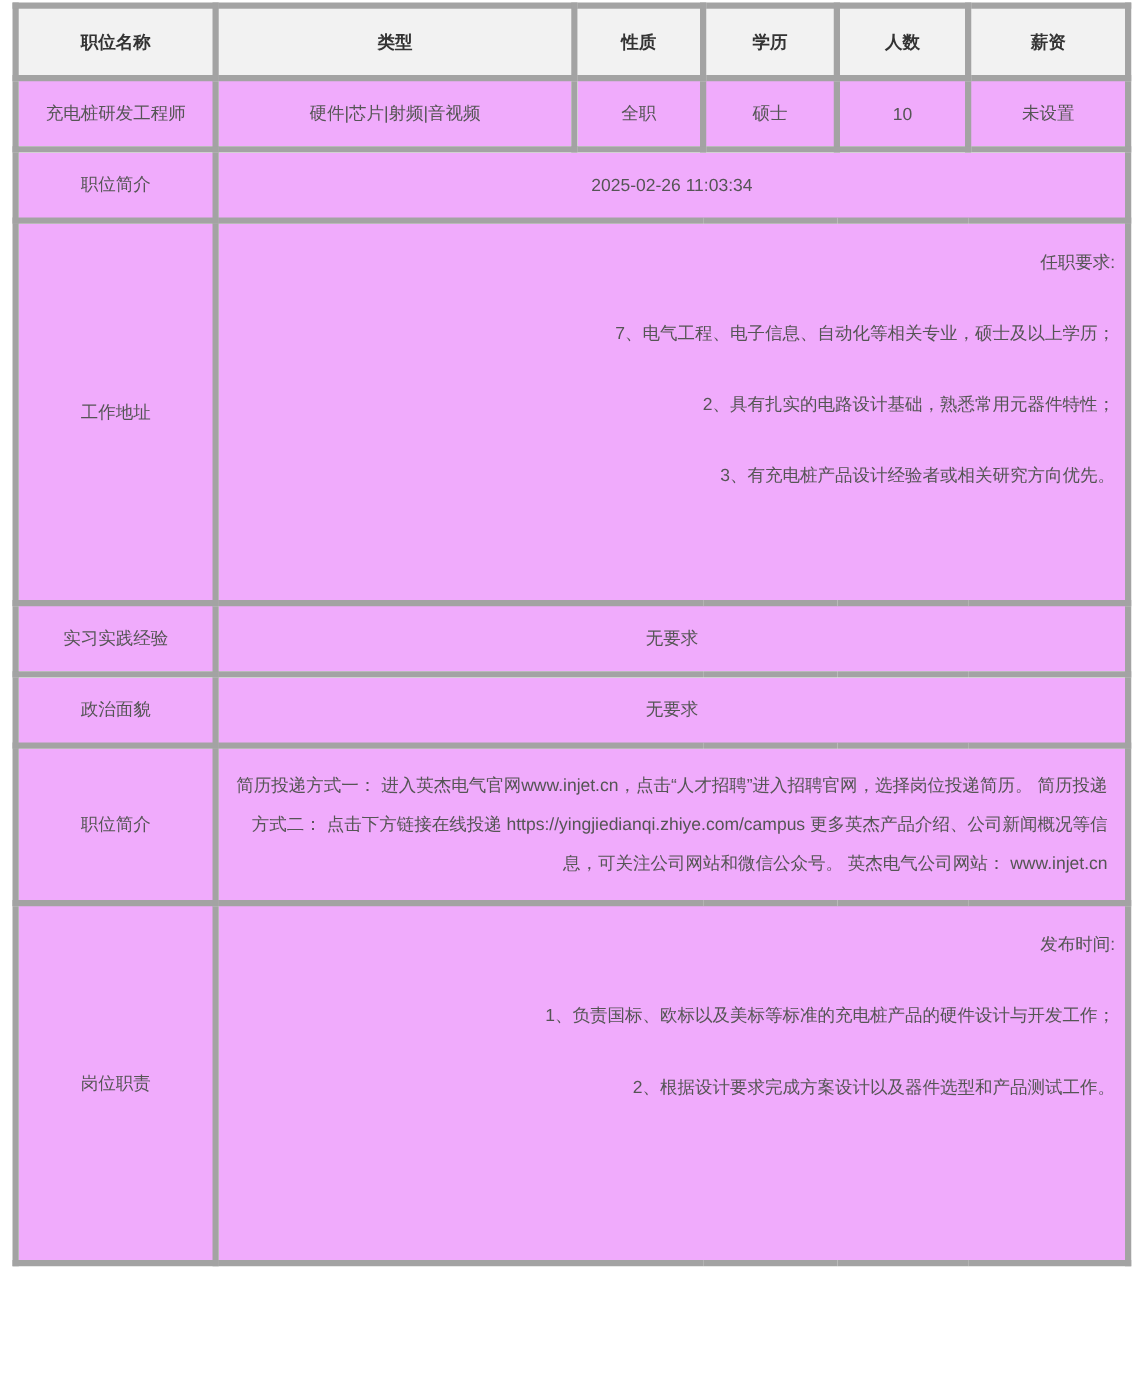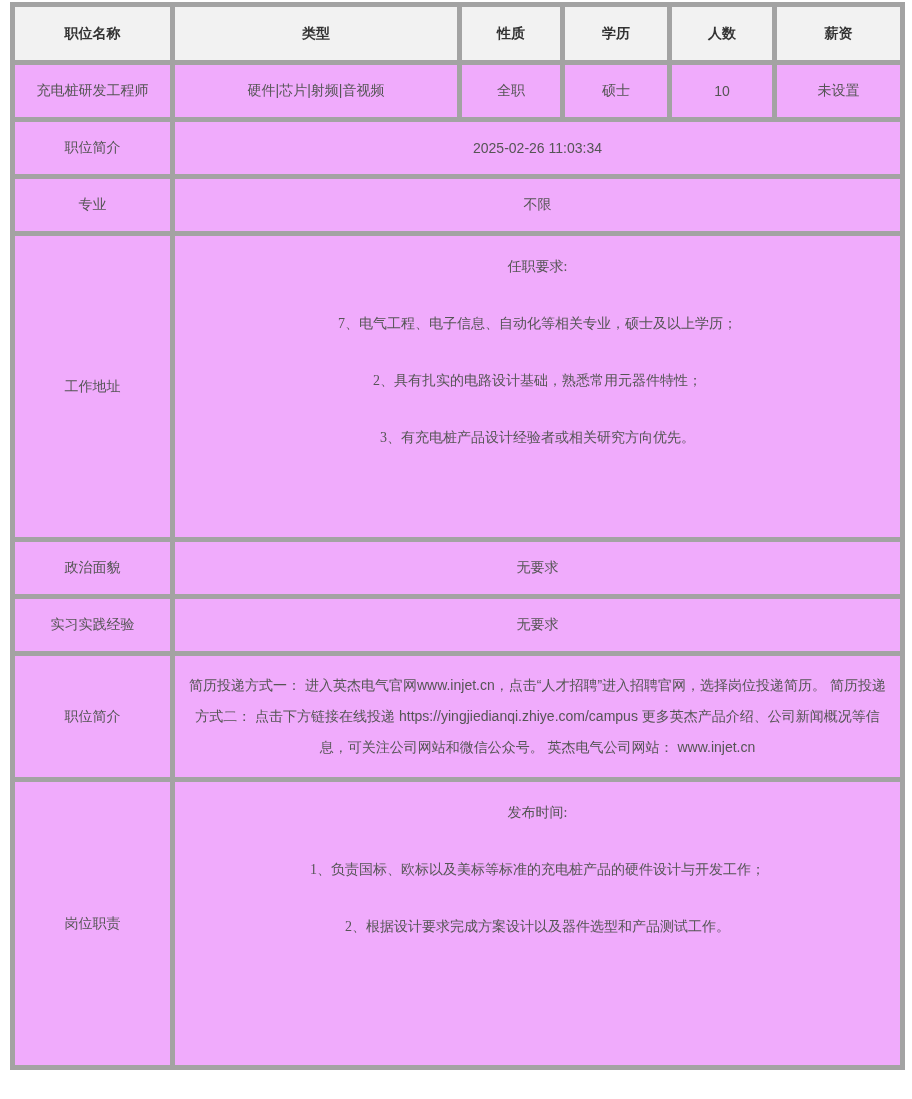--- a/index.html
+++ b/index.html
@@ -30,37 +30,36 @@
     color: #333333;
     font-weight: bold;
     height: 58px;
   }
   .job-table td { height: 57px; background: #f0abfc; }
 
   
   td.para-cell {
     vertical-align: top;
     padding-top: 2px;
-    text-align: center;
-    font-family: Liberation Serif, serif;
+    text-align: right;
   }
   td.para-cell p {
     margin: 0;
     height: 57px;
     line-height: 57px;
     white-space: nowrap;
   }
   tr.row-requirements td { height: 306px; }
   tr.row-duties td { height: 288px; }
 
   
   td.intro-cell {
     height: 126px;
     line-height: 31px;
-    text-align: center;
+    text-align: right;
     padding: 0 14px;
   }
 </style>
 </head>
 <body>
 
 <table class="job-table">
   <colgroup>
     <col style="width:160px">
     <col style="width:287px">
@@ -88,43 +87,39 @@
     <td>10</td>
     <td>未设置</td>
   </tr>
 
   <tr>
     <td>职位简介</td>
     <td colspan="5">2025-02-26 11:03:34</td>
   </tr>
 
 
-  <tr>
-    <td>专业</td>
-    <td colspan="5">不限</td>
-  </tr>
 
 
   <tr class="row-requirements">
     <td>工作地址</td>
     <td colspan="5" class="para-cell">
       <p>任职要求:</p>
       <p>7、电气工程、电子信息、自动化等相关专业，硕士及以上学历；</p>
       <p>2、具有扎实的电路设计基础，熟悉常用元器件特性；</p>
       <p>3、有充电桩产品设计经验者或相关研究方向优先。</p>
     </td>
   </tr>
 
   <tr>
-    <td>政治面貌</td>
+    <td>实习实践经验</td>
     <td colspan="5">无要求</td>
   </tr>
 
   <tr>
-    <td>实习实践经验</td>
+    <td>政治面貌</td>
     <td colspan="5">无要求</td>
   </tr>
 
   <tr>
     <td>职位简介</td>
     <td colspan="5" class="intro-cell">简历投递方式一： 进入英杰电气官网www.injet.cn，点击“人才招聘”进入招聘官网，选择岗位投递简历。 简历投递方式二： 点击下方链接在线投递 https://yingjiedianqi.zhiye.com/campus 更多英杰产品介绍、公司新闻概况等信息，可关注公司网站和微信公众号。 英杰电气公司网站： www.injet.cn</td>
   </tr>
 
   <tr class="row-duties">
     <td>岗位职责</td>

